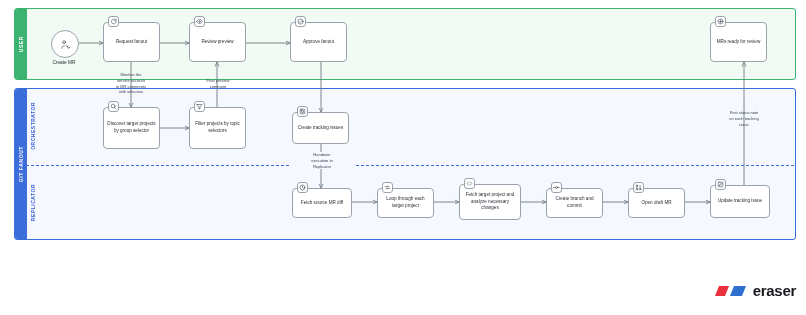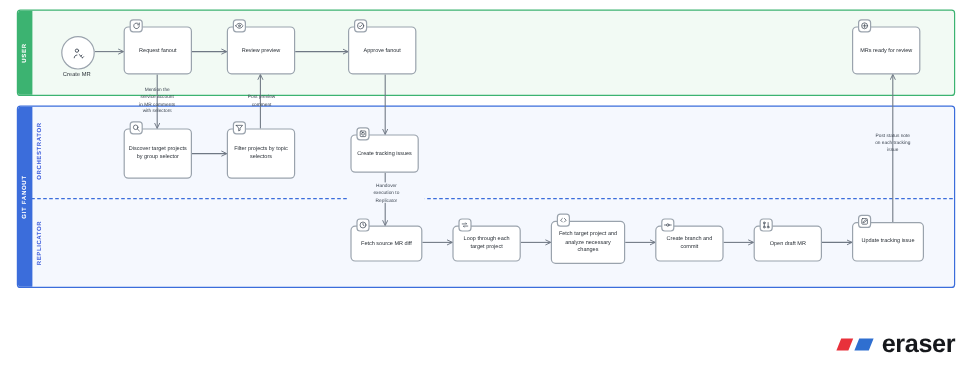--- a/index.html
+++ b/index.html
@@ -86,21 +86,21 @@
   }
   .edge-label.on-band{background:#f5f8fe;padding:0 1px;}
 
   
   #logo{
     position:absolute;right:10px;bottom:16px;
     display:flex;align-items:center;gap:5px;
   }
   #logo .mark{display:flex;align-items:center;gap:1px;}
   #logo-text{
-    font-size:21px;font-weight:700;color:#16181c;letter-spacing:-.3px;
+    font-size:15px;font-weight:700;color:#16181c;letter-spacing:-.3px;
   }
 </style>
 </head>
 <body>
 
 <div id="canvas">
 
   <div class="lane" id="lane-user">
     <div class="lane-strip">
       <span>USER</span>

